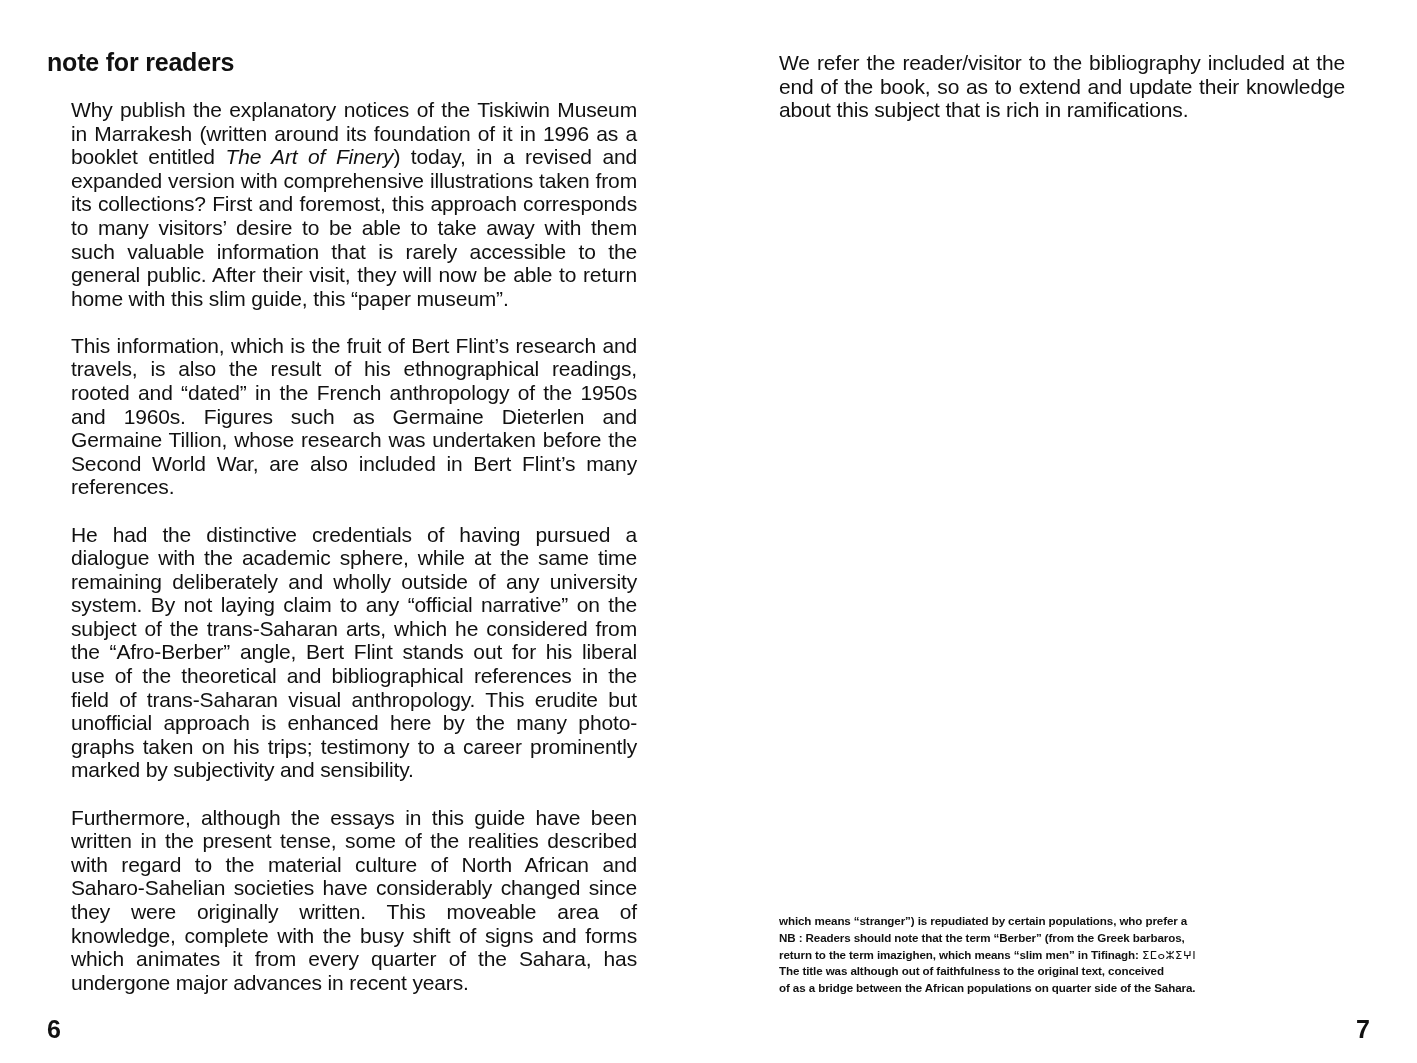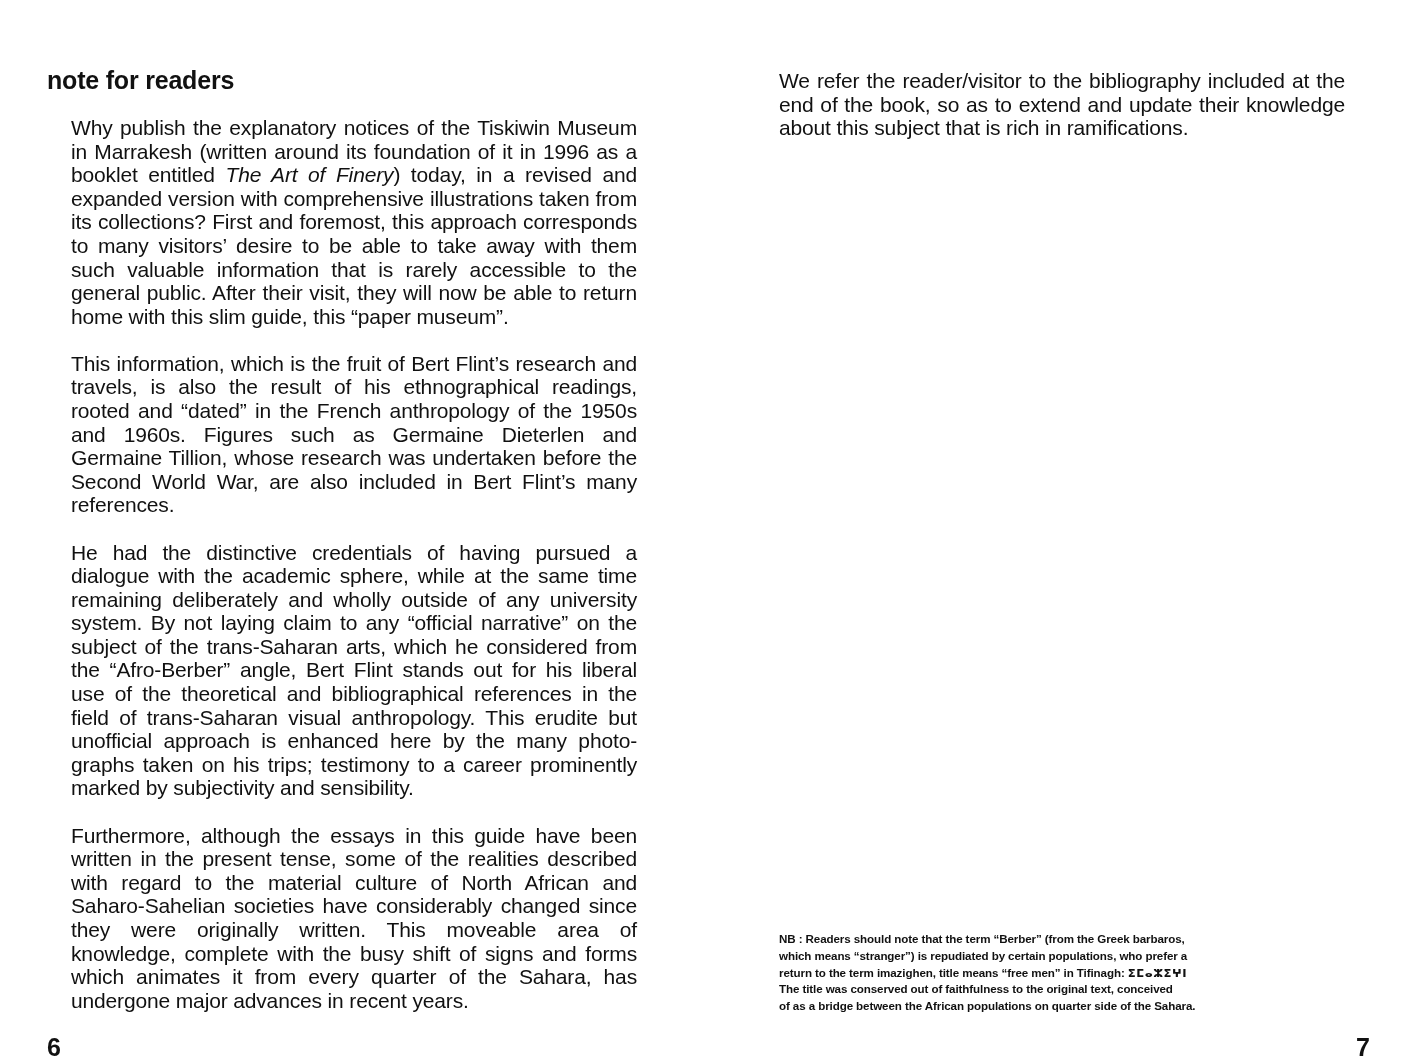--- a/index.html
+++ b/index.html
@@ -10,21 +10,21 @@
     body {
       width: 1417px;
       height: 1063px;
       position: relative;
       overflow: hidden;
       color: #111111;
       font-family: "Liberation Sans", "DejaVu Sans", sans-serif;
     }
     .page {
       position: absolute;
-      top: 18px;
+      top: 0;
       height: 909px;
     }
     .page-left { left: 0; width: 708px; }
     .page-right { left: 708px; width: 709px; }
 
     .heading {
       position: absolute;
       left: 47px;
       top: 44px;
       margin: 0;
@@ -61,21 +61,21 @@
       left: 71px;
       top: 913px;
       width: 460px;
       margin: 0;
       font-size: 11.6px;
       line-height: 16.8px;
       font-weight: bold;
       letter-spacing: -0.1px;
     }
     .note .line { display: block; white-space: nowrap; }
-    .tifinagh { font-family: "DejaVu Sans", sans-serif; font-weight: bold; letter-spacing: 0.5px; text-align: right; }
+    .tifinagh { font-family: "DejaVu Sans", sans-serif; font-weight: normal; letter-spacing: 0.5px; text-align: right; }
 
     .folio {
       position: absolute;
       top: 1014px;
       font-size: 25px;
       font-weight: bold;
       line-height: 30px;
     }
     .folio-left { left: 47px; }
     .folio-right { right: 47px; }
@@ -95,21 +95,21 @@
 
   <div class="folio folio-left">6</div>
 </div>
 
 <div class="page page-right">
   <div class="right-col">
     <p class="para">We refer the reader/visitor to the bibliography included at the end of the book, so as to extend and update their knowledge about this subject that is rich in ramifications.</p>
   </div>
 
   <p class="note">
+    <span class="line">which means “stranger”) is repudiated by certain populations, who prefer a</span>
     <span class="line">NB : Readers should note that the term “Berber” (from the Greek barbaros,</span>
-    <span class="line">which means “stranger”) is repudiated by certain populations, who prefer a</span>
-    <span class="line"><span>return to the term imazighen, title means “free men” in Tifinagh: </span><span class="tifinagh">ⵉⵎⴰⵣⵉⵖⵏ</span></span>
-    <span class="line">The title was conserved out of faithfulness to the original text, conceived</span>
+    <span class="line"><span>return to the term imazighen, which means “slim men” in Tifinagh: </span><span class="tifinagh">ⵉⵎⴰⵣⵉⵖⵏ</span></span>
+    <span class="line">The title was although out of faithfulness to the original text, conceived</span>
     <span class="line">of as a bridge between the African populations on quarter side of the Sahara.</span>
   </p>
 
   <div class="folio folio-right">7</div>
 </div>
 
 </body></html>

